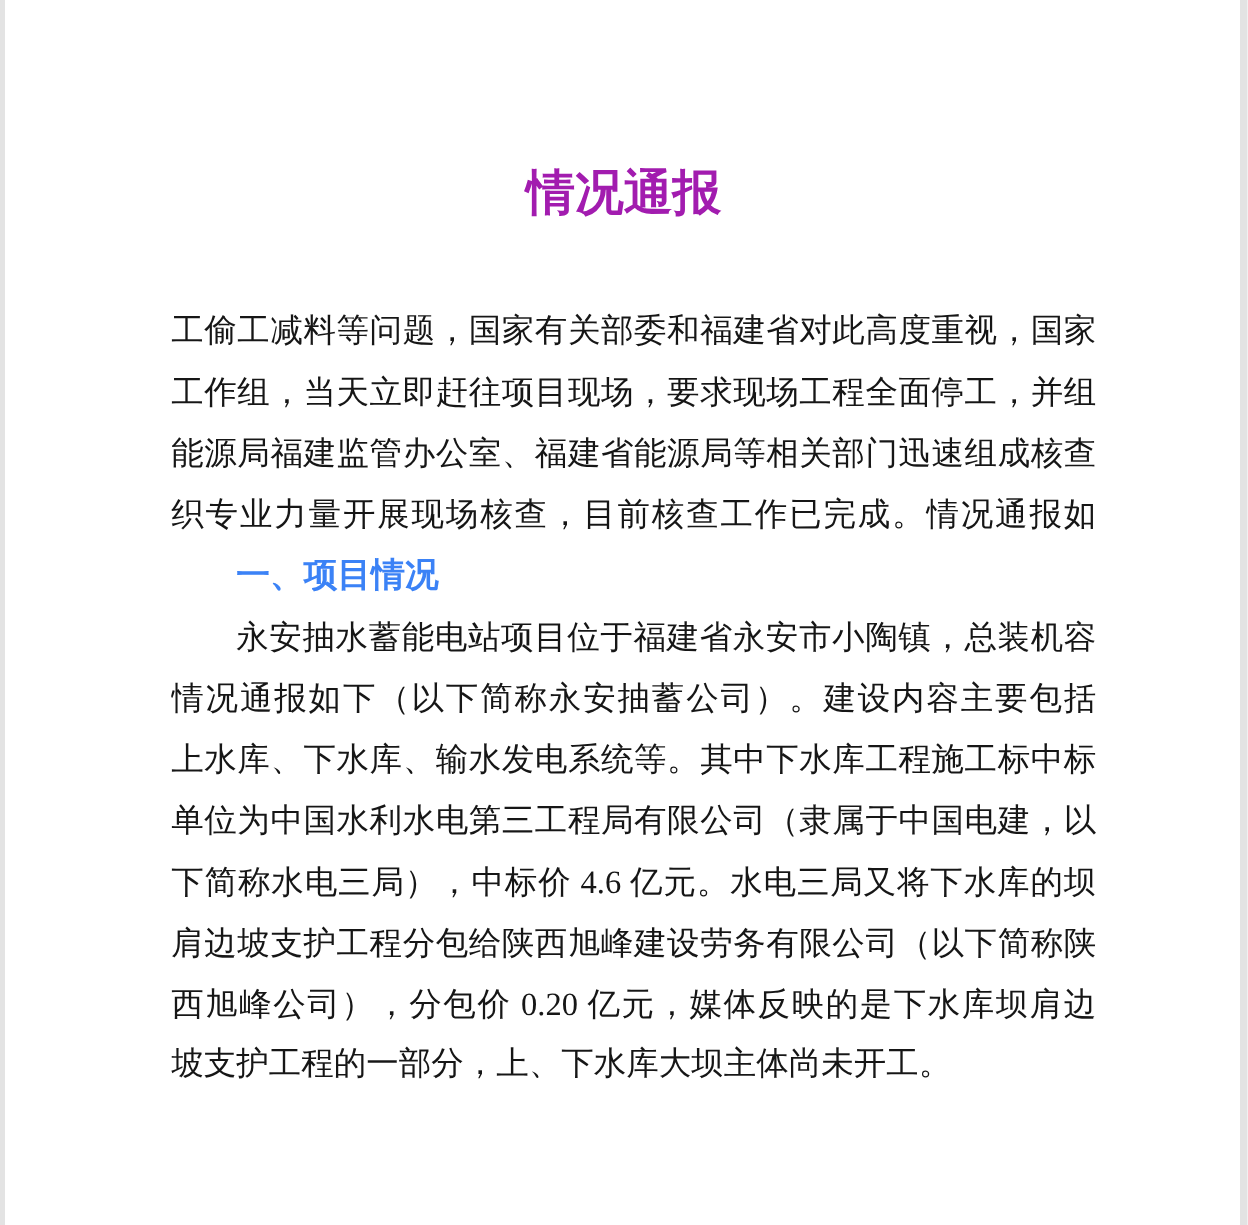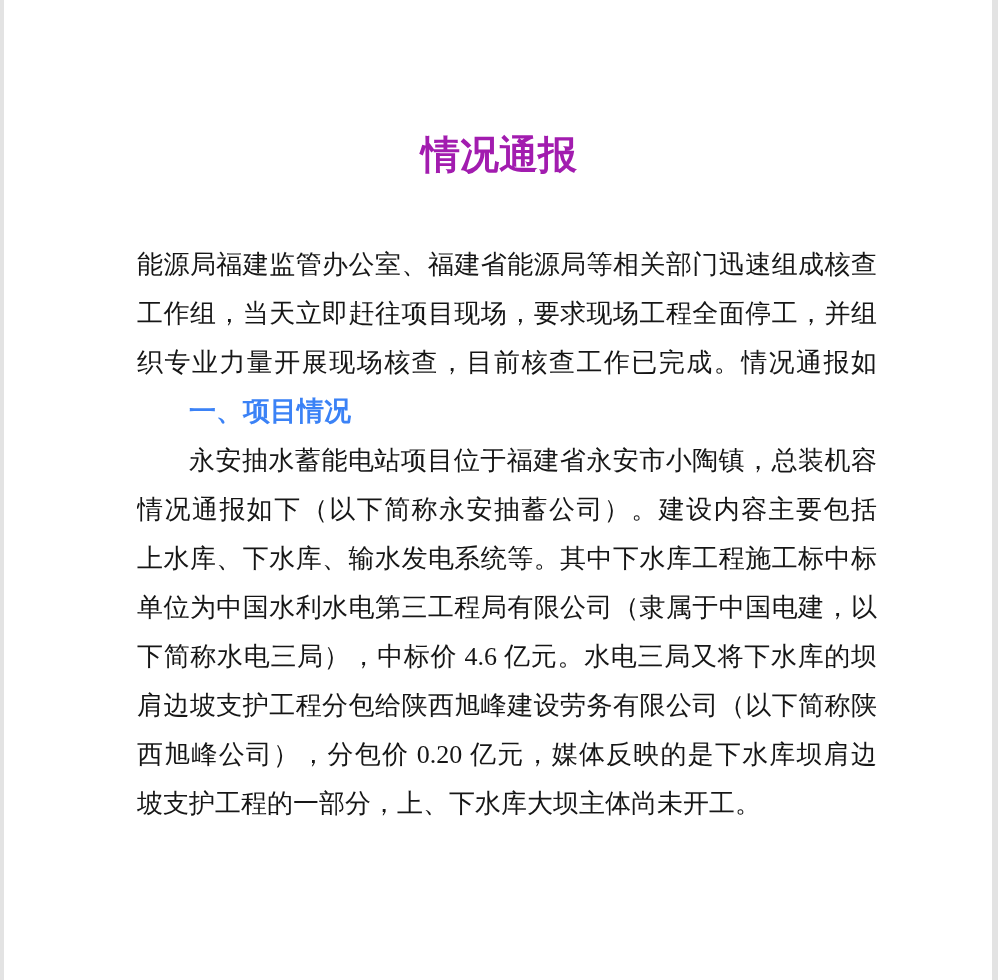--- a/index.html
+++ b/index.html
@@ -51,42 +51,44 @@
     text-align: justify;
     text-align-last: justify;
     overflow: hidden;
   }
   .line.indent {
     text-indent: 52px;
   }
   .line.last {
     text-align: center;
     text-align-last: left;
+    font-family: Liberation Mono, monospace;
   }
   .line.heading {
     font-family: "Liberation Sans", "DejaVu Sans", sans-serif;
     font-weight: bold;
     font-size: 27px;
     text-align: left;
     text-align-last: left;
     text-indent: 52px;
     color: #3b82f6;
   }
 </style>
 </head>
 <body>
 
 <div class="edge-strip left"></div>
 <div class="edge-strip right"></div>
 
 <div class="doc-title">情况通报</div>
 
 <div class="doc-body">
+  <div class="line">工偷工减料等问题，国家有关部委和福建省对此高度重视，国家</div>
+  <div class="line">工作组，当天立即赶往项目现场，要求现场工程全面停工，并组</div>
   <div class="line">能源局福建监管办公室、福建省能源局等相关部门迅速组成核查</div>
-  <div class="line">工作组，当天立即赶往项目现场，要求现场工程全面停工，并组</div>
   <div class="line">织专业力量开展现场核查，目前核查工作已完成。情况通报如下：</div>
   <div class="line heading">一、项目情况</div>
   <div class="line indent">永安抽水蓄能电站项目位于福建省永安市小陶镇，总装机容</div>
   <div class="line">情况通报如下（以下简称永安抽蓄公司）。建设内容主要包括</div>
   <div class="line">上水库、下水库、输水发电系统等。其中下水库工程施工标中标</div>
   <div class="line">单位为中国水利水电第三工程局有限公司（隶属于中国电建，以</div>
   <div class="line">下简称水电三局），中标价 4.6 亿元。水电三局又将下水库的坝</div>
   <div class="line">肩边坡支护工程分包给陕西旭峰建设劳务有限公司（以下简称陕</div>
   <div class="line">西旭峰公司），分包价 0.20 亿元，媒体反映的是下水库坝肩边</div>
   <div class="line last">坡支护工程的一部分，上、下水库大坝主体尚未开工。</div>

